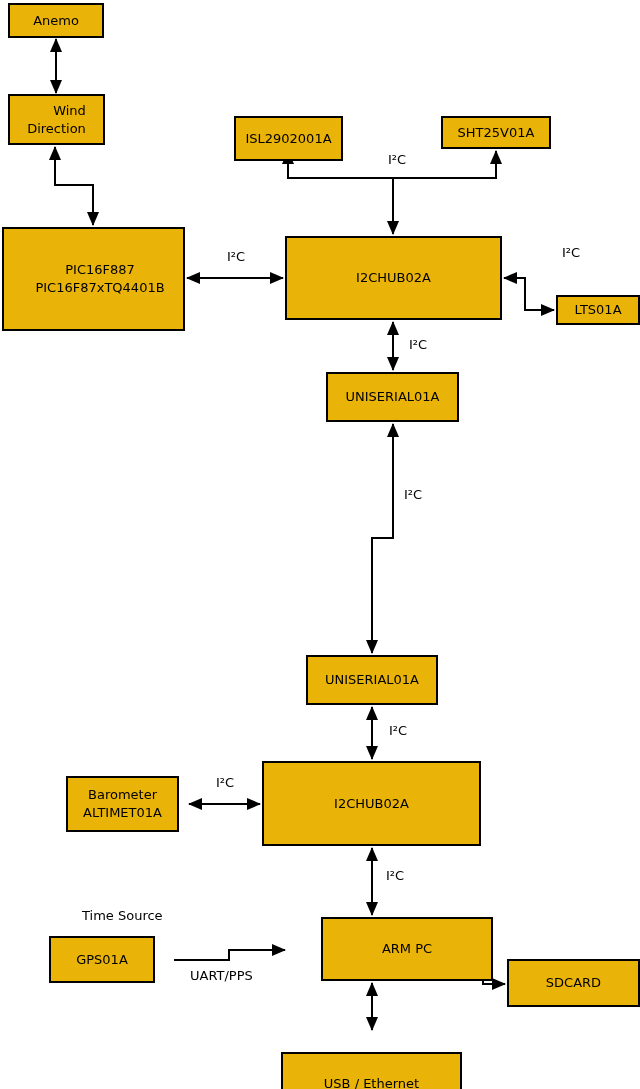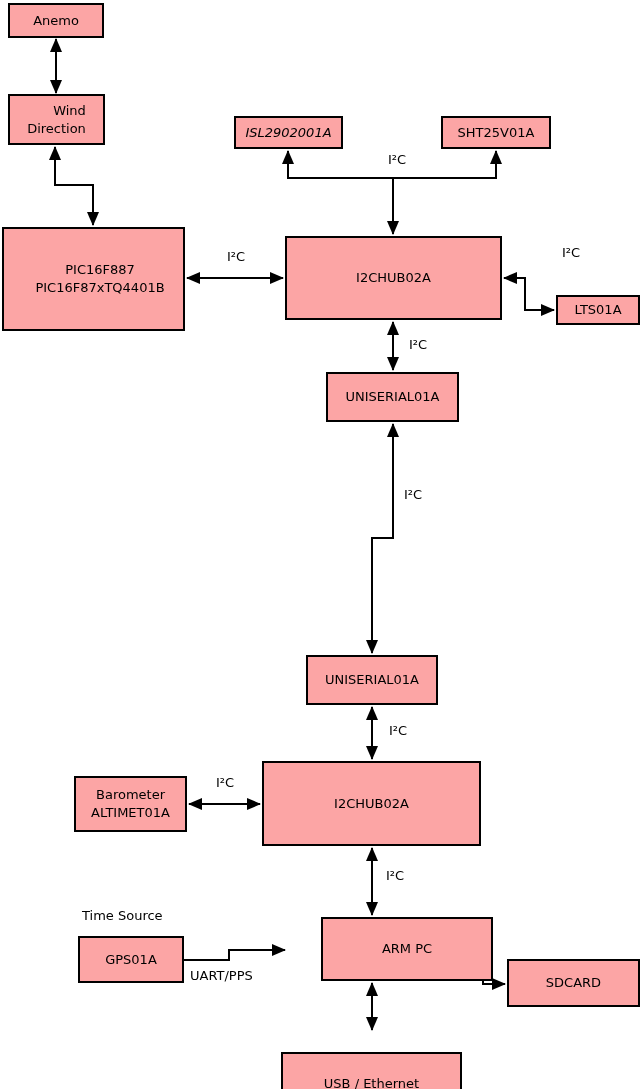--- a/index.html
+++ b/index.html
@@ -10,44 +10,44 @@
     font-family:"DejaVu Sans",sans-serif;
     color:#000000;
     overflow:hidden;
   }
   .edges{position:absolute;left:0;top:0;width:640px;height:1089px;}
   .edges path{stroke:#000000;stroke-width:2;fill:none;}
   .node{
     position:absolute;
     box-sizing:border-box;
     border:2px solid #000000;
-    background:#fca5a5;
+    background:#eab308;
     display:flex;align-items:center;justify-content:center;
     text-align:center;
     white-space:pre-line;
     font-size:13px;line-height:1.35;
   }
   .edge-label{
     position:absolute;
     font-size:13px;line-height:16px;
     white-space:nowrap;
   }
   
   .n-anemo     {left:8px;  top:3px;   width:96px;  height:35px;}
   .n-wind      {left:8px;  top:94px;  width:97px;  height:51px;text-align:right;}
   .n-pic       {left:2px;  top:227px; width:183px; height:104px;padding-left:13px;}
-  .n-isl       {left:234px;top:116px; width:109px; height:33px;font-style:italic;}
+  .n-isl       {left:234px;top:116px; width:109px; height:45px;}
   .n-sht       {left:441px;top:116px; width:110px; height:33px;}
   .n-hub1      {left:285px;top:236px; width:217px; height:84px;}
   .n-lts       {left:556px;top:295px; width:84px;  height:30px;}
   .n-uni1      {left:326px;top:372px; width:133px; height:50px;}
   .n-uni2      {left:306px;top:655px; width:132px; height:50px;}
   .n-hub2      {left:262px;top:761px; width:219px; height:85px;}
-  .n-baro      {left:74px; top:776px; width:113px; height:56px;}
-  .n-gps       {left:78px; top:936px; width:106px; height:47px;}
+  .n-baro      {left:66px; top:776px; width:113px; height:56px;}
+  .n-gps       {left:49px; top:936px; width:106px; height:47px;}
   .n-armpc     {left:287px;top:917px; width:172px; height:64px;margin-left:34px;}
   .n-sdcard    {left:507px;top:959px; width:133px; height:48px;text-align:center;}
   .n-usb       {left:281px;top:1032px;width:181px; height:63px;margin-top:20px;}
   
   .l-pic-hub1   {left:227px;top:249px;}
   .l-sensors    {left:388px;top:152px;}
   .l-lts        {left:562px;top:245px;}
   .l-hub1-uni1  {left:409px;top:337px;}
   .l-uni-link   {left:404px;top:487px;}
   .l-uni2-hub2  {left:389px;top:723px;}

